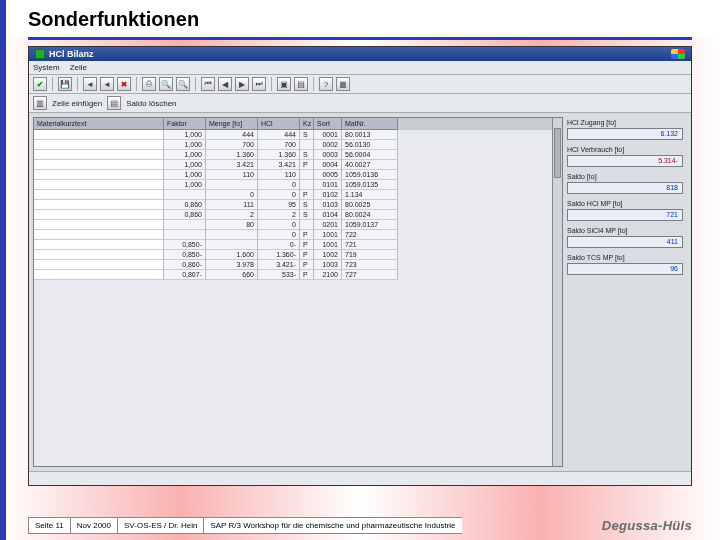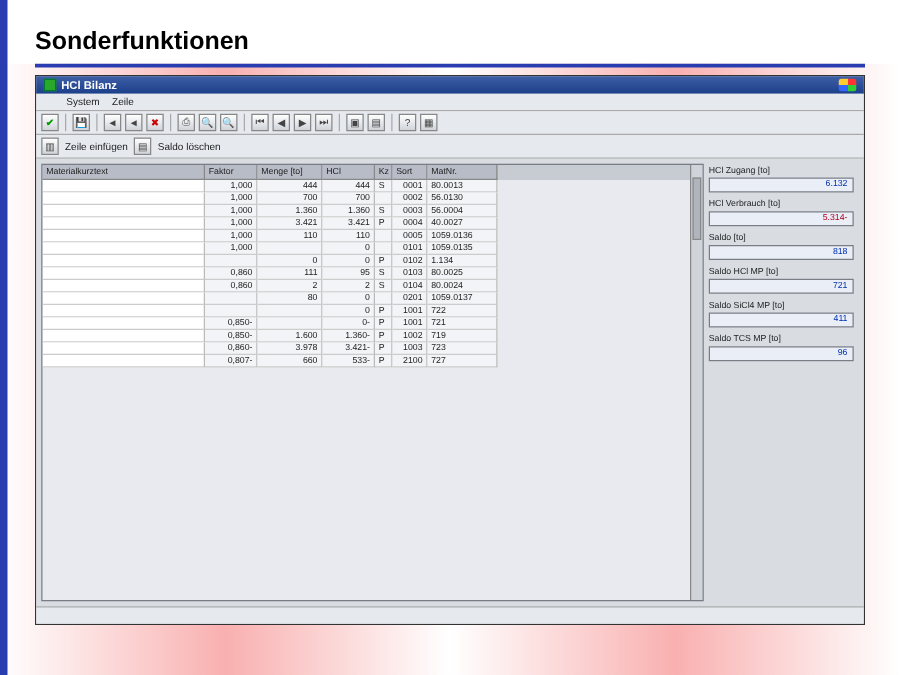--- a/index.html
+++ b/index.html
@@ -4,40 +4,40 @@
 <style>
   * { box-sizing: border-box; margin: 0; padding: 0; }
   html, body { width: 720px; height: 540px; font-family: Arial, sans-serif; overflow: hidden; }
   .slide {
     width: 720px; height: 540px;
     background: linear-gradient(90deg, #fff 0%, #f9b0b0 25%, #fff 50%, #f9b0b0 75%, #fff 100%);
     position: relative;
   }
   .title-bar {
     background: #fff;
-    padding: 22px 28px 6px;
+    padding: 8px 28px 6px;
     font-size: 20px; font-weight: bold; color: #000;
   }
   .blue-rule { height: 3px; background: #2a3db0; margin: 0 28px 6px; }
   .app {
     margin: 0 28px 0 28px;
     border: 1px solid #333;
     background: #d9dde2;
     font-size: 8px;
     height: 440px;
     display: flex; flex-direction: column;
   }
   .app-title {
     background: linear-gradient(#3e5fa6,#1c3f8a);
     color: #fff; font-weight: bold;
     padding: 2px 6px; font-size: 9px;
     display: flex; align-items: center; gap: 4px;
   }
   .app-title .dot { width: 10px; height: 10px; background: #2aa82a; border: 1px solid #073; }
-  .menu { background: #e6e9ee; border-bottom: 1px solid #aaa; padding: 2px 24px; font-size: 8px; color: #222; display:flex; gap:10px;}
+  .menu { background: #e6e9ee; border-bottom: 1px solid #aaa; padding: 2px 4px; font-size: 8px; color: #222; display:flex; gap:10px;}
   .toolbar, .toolbar2 {
     background: #e6e9ee; border-bottom: 1px solid #aaa;
     padding: 2px 4px; display: flex; align-items: center; gap: 3px;
   }
   .tbtn {
     width: 14px; height: 14px; border: 1px solid #888;
     background: linear-gradient(#fefefe,#d0d4da);
     display: inline-flex; align-items: center; justify-content: center;
     font-size: 8px; color: #444;
   }
@@ -339,13 +339,22 @@
           <div class="field-group">
             <div class="lbl">Saldo TCS MP [to]</div>
             <div class="val ">96</div>
           </div>
         </div>
     </div>
 
     <div class="statusbar"></div>
   </div>
 
+  <div class="footer">
+    <div class="fcell">Seite 11</div>
+    <div class="fcell">Nov 2000</div>
+    <div class="fcell">SV-OS-ES / Dr. Hein</div>
+    <div class="fcell">SAP R/3 Workshop für die chemische und pharmazeutische Industrie</div>
+    <div class="logo">
+      <span>Degussa<span class="dash">-</span>Hüls</span>
+    </div>
+  </div>
 </div>
 
 </body></html>

